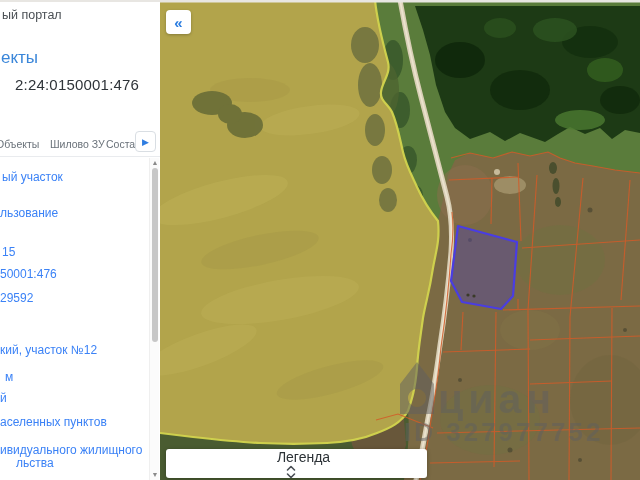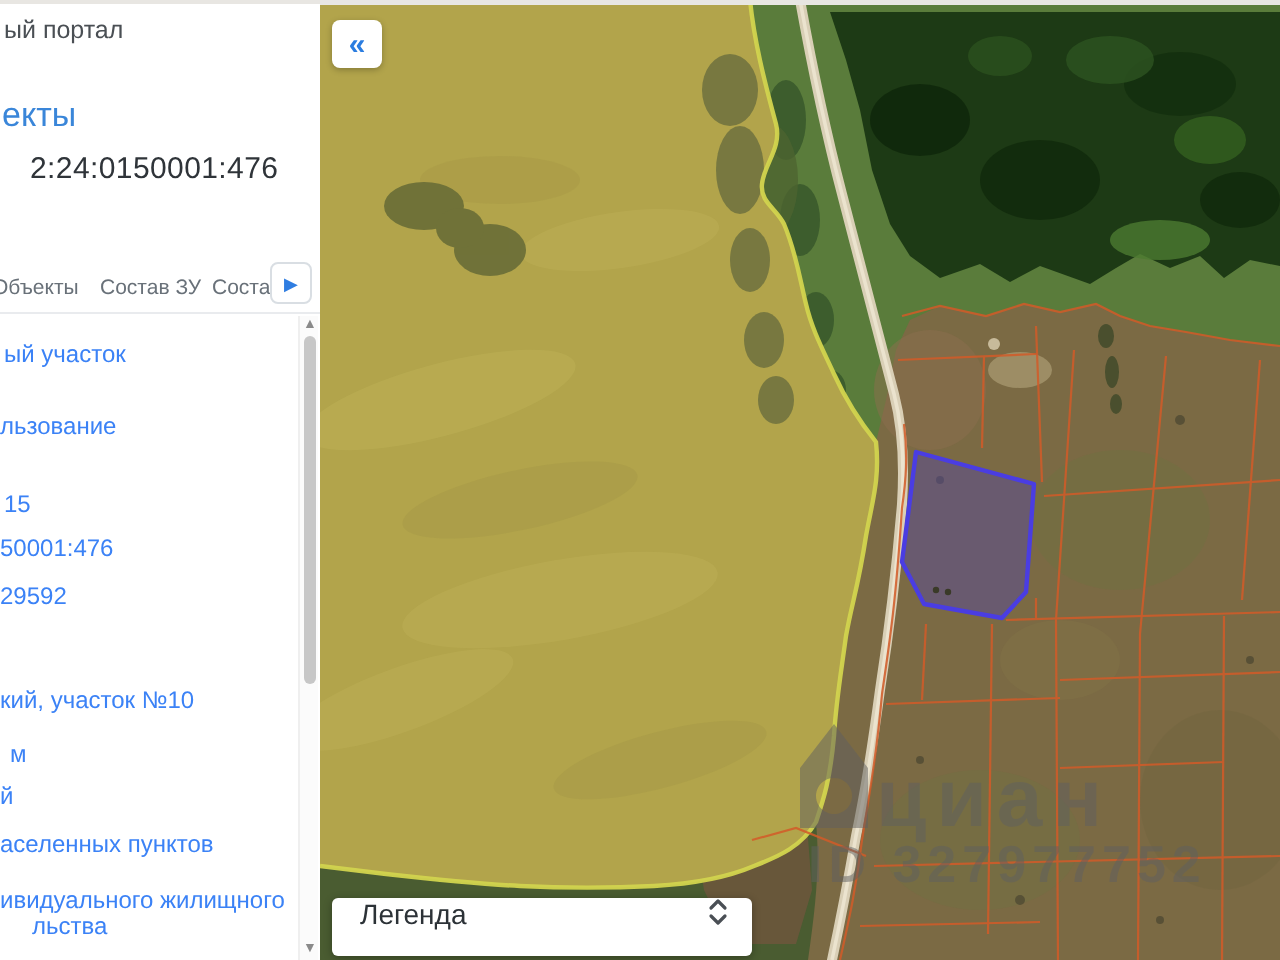--- a/index.html
+++ b/index.html
@@ -33,49 +33,49 @@
   #scroll-down{bottom:1px;}
 
   
   #map{position:absolute;left:160px;top:0;width:480px;height:480px;overflow:hidden;cursor:grab;}
   #map svg{display:block;}
 
   #collapse-btn{position:absolute;left:6px;top:10px;width:25px;height:24px;background:#fff;border-radius:4px;
     box-shadow:0 1px 3px rgba(0,0,0,.25);display:flex;align-items:center;justify-content:center;
     color:#2b7de0;font-size:15px;font-weight:bold;cursor:pointer;z-index:20;}
 
-  #legend-bar{position:absolute;left:6px;top:449px;width:210px;height:29px;background:#fff;border-radius:3px;
-    box-shadow:0 1px 4px rgba(0,0,0,.3);display:flex;z-index:20;cursor:pointer;}
+  #legend-bar{position:absolute;left:6px;top:449px;width:261px;height:29px;background:#fff;border-radius:3px;
+    box-shadow:0 1px 4px rgba(0,0,0,.3);display:flex;align-items:center;z-index:20;cursor:pointer;flex-direction:column;}
   #legend-label{font-size:14px;color:#2c3237;margin-left:14px;flex:1;}
   #legend-chevrons{margin-right:12px;display:flex;flex-direction:column;align-items:center;}
 </style>
 </head>
 <body>
 
 <div id="page-top-border"></div>
 
 <div id="sidebar">
   <div id="portal-title" class="frag">ый портал</div>
   <div id="breadcrumb-link" class="frag">екты</div>
   <div id="cadastral-number" class="frag">2:24:0150001:476</div>
 
   <div id="tab-objects" class="tab">Объекты</div>
-  <div id="tab-parts" class="tab">Состав ЗУ</div>
+  <div id="tab-parts" class="tab">Шилово ЗУ</div>
   <div id="tab-composition" class="tab">Состав</div>
   <div id="tab-more">
       <span>▶</span>
     </div>
   <div id="tabs-divider"></div>
 
   <div class="frag" style="left:2px;top:171px">ый участок</div>
   <div class="frag" style="left:0;top:207px">льзование</div>
   <div class="frag" style="left:2px;top:246px">15</div>
   <div class="frag" style="left:0;top:268px">50001:476</div>
   <div class="frag" style="left:0;top:292px">29592</div>
-  <div class="frag" style="left:0;top:344px">кий, участок №10</div>
+  <div class="frag" style="left:0;top:344px">кий, участок №12</div>
   <div class="frag" style="left:5px;top:371px">м</div>
   <div class="frag" style="left:0;top:392px">й</div>
   <div class="frag" style="left:0;top:416px">аселенных пунктов</div>
   <div class="frag" style="left:0;top:444px">ивидуального жилищного</div>
   <div class="frag" style="left:16px;top:457px">льства</div>
 
   <div id="panel-scrollbar">
     <div id="scroll-up" class="scroll-arrow">▲</div>
     <div id="panel-scroll-thumb"></div>
     <div id="scroll-down" class="scroll-arrow">▼</div>

